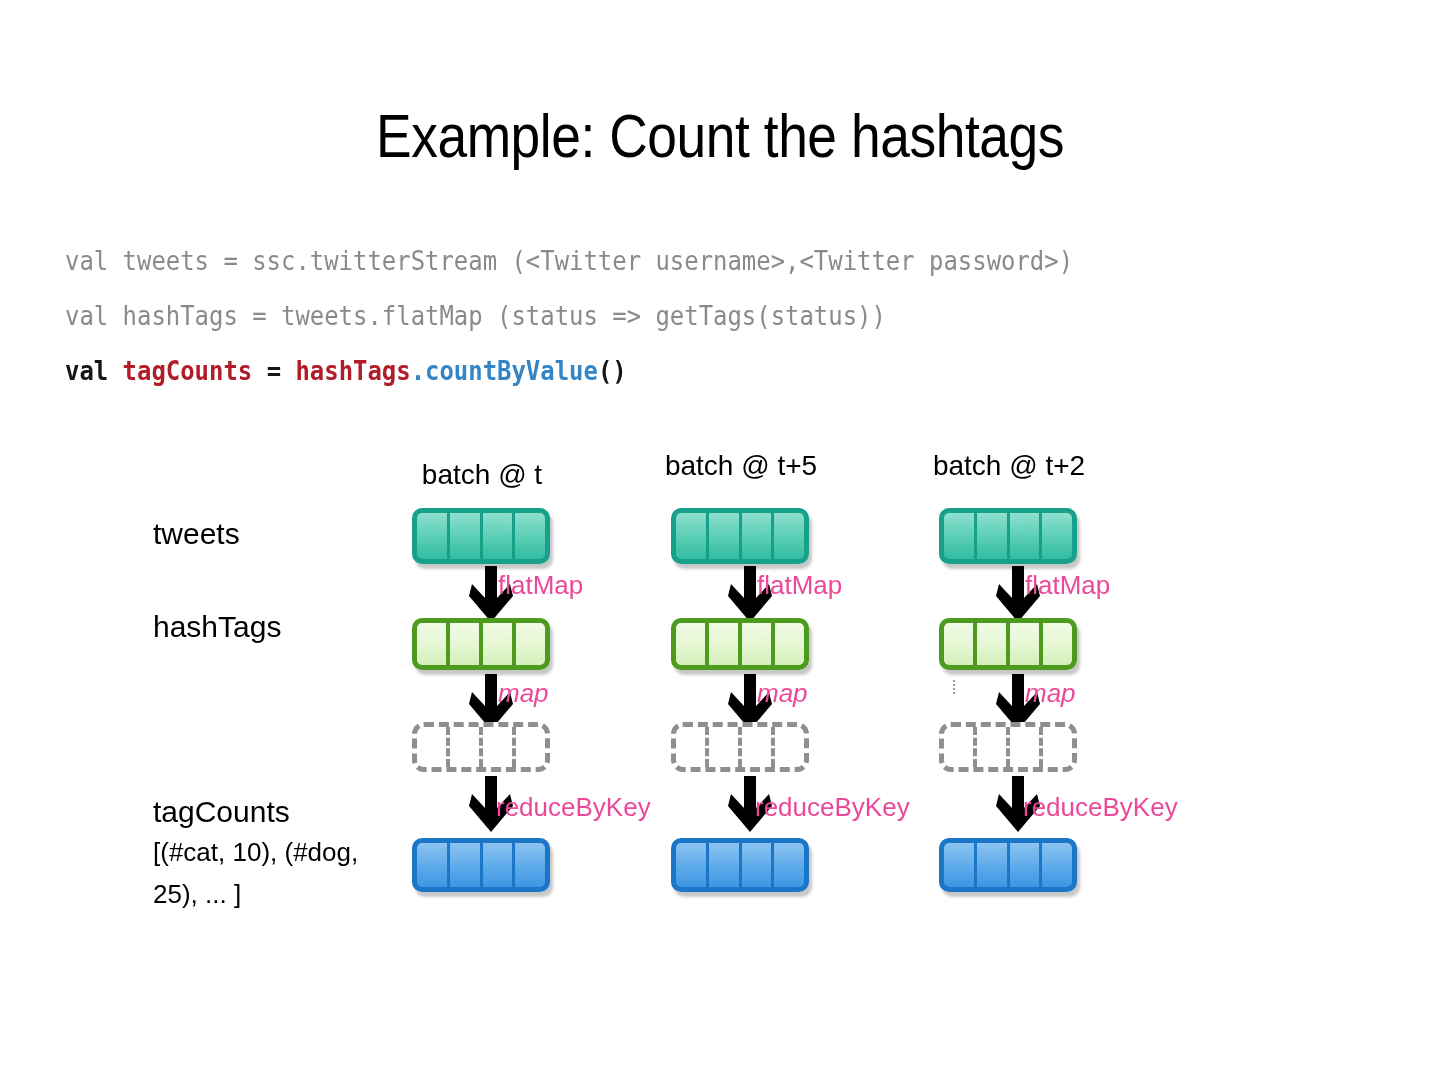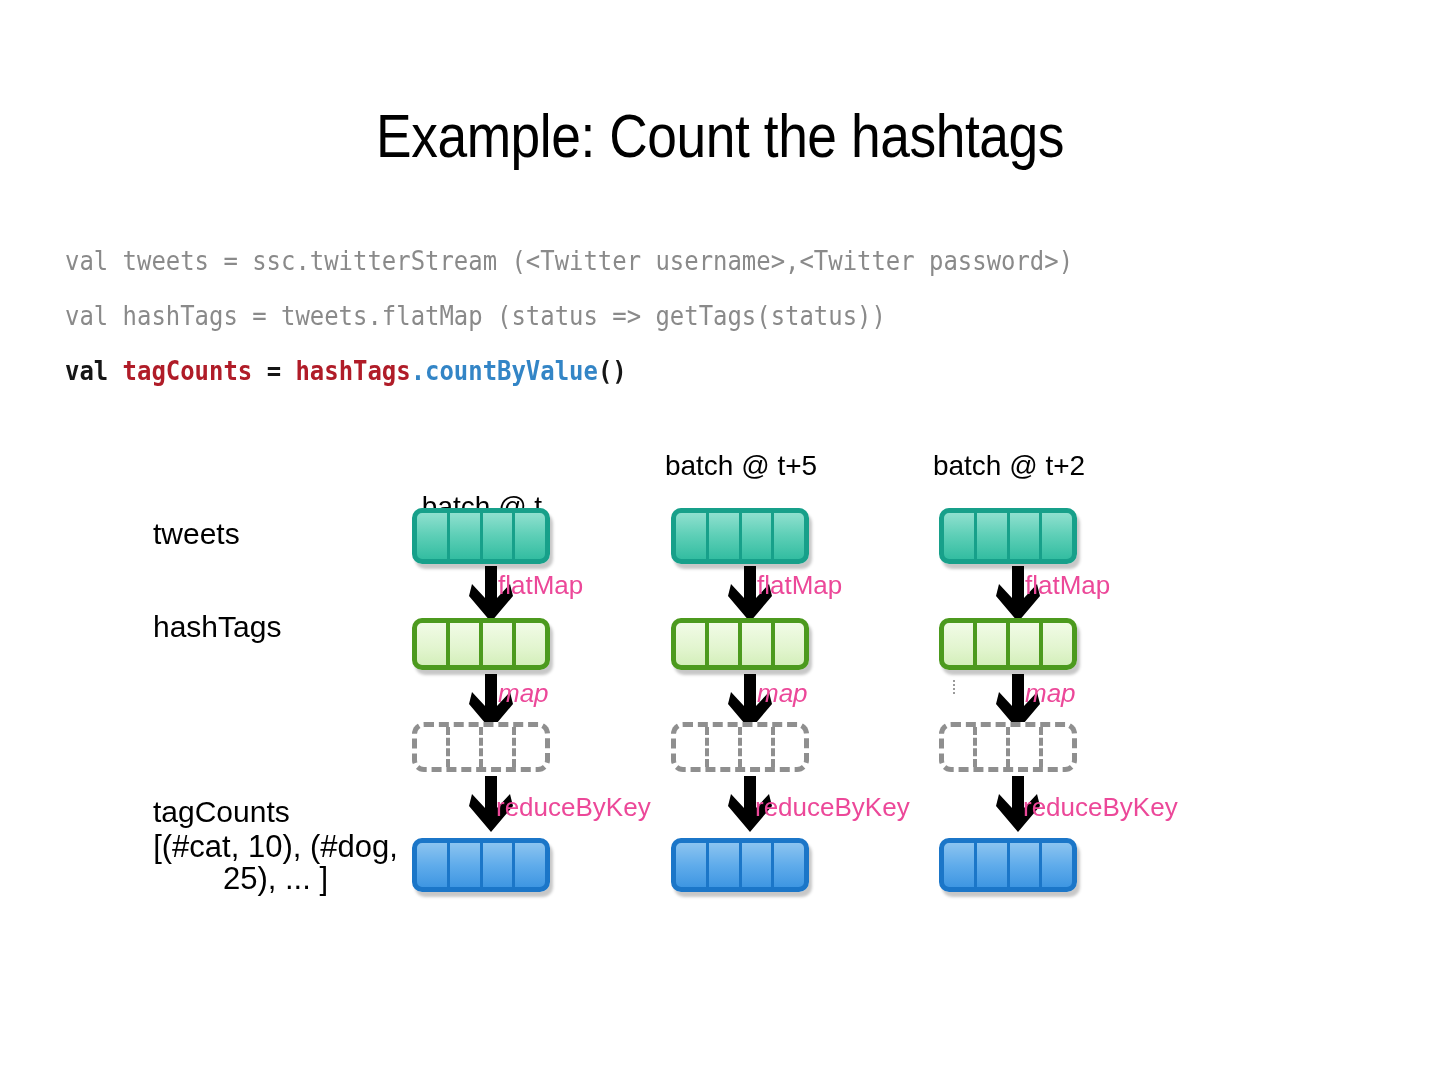--- a/index.html
+++ b/index.html
@@ -66,25 +66,24 @@
     font-family: "Liberation Sans", sans-serif;
     font-size: 30px;
     color: #000000;
     line-height: 39px;
     margin-left: 40px;
   }
   #label-tweets    { left: 113px; top: 514px; width: 150px; }
   #label-hashtags  { left: 113px; top: 607px; width: 148px; }
   #label-tagcounts { left: 113px; top: 792px; width: 250px; }
   #label-tagcounts .sub {
-    font-size: 31px;
-    line-height: 32px;
+    font-size: 26px;
+    line-height: 42px;
     display: block;
     width: 245px;
-    text-align: center;
   }
 
   
   .column {
     position: absolute;
     top: 448px;
     width: 140px;
     height: 460px;
   }
   #column-0 { left: 412px; }
@@ -94,21 +93,21 @@
   .batch-caption {
     position: absolute;
     top: 0;
     left: -30px;
     width: 200px;
     text-align: center;
     font-size: 28px;
     color: #000000;
     line-height: 35px;
   }
-  #column-0 .batch-caption { top: 9px; margin-top: 32px; }
+  #column-0 .batch-caption { top: 9px; }
 
   
   .rdd-box {
     position: absolute;
     left: 0;
     width: 138px;
     display: flex;
     box-sizing: border-box;
     border-radius: 10px;
     overflow: hidden;

